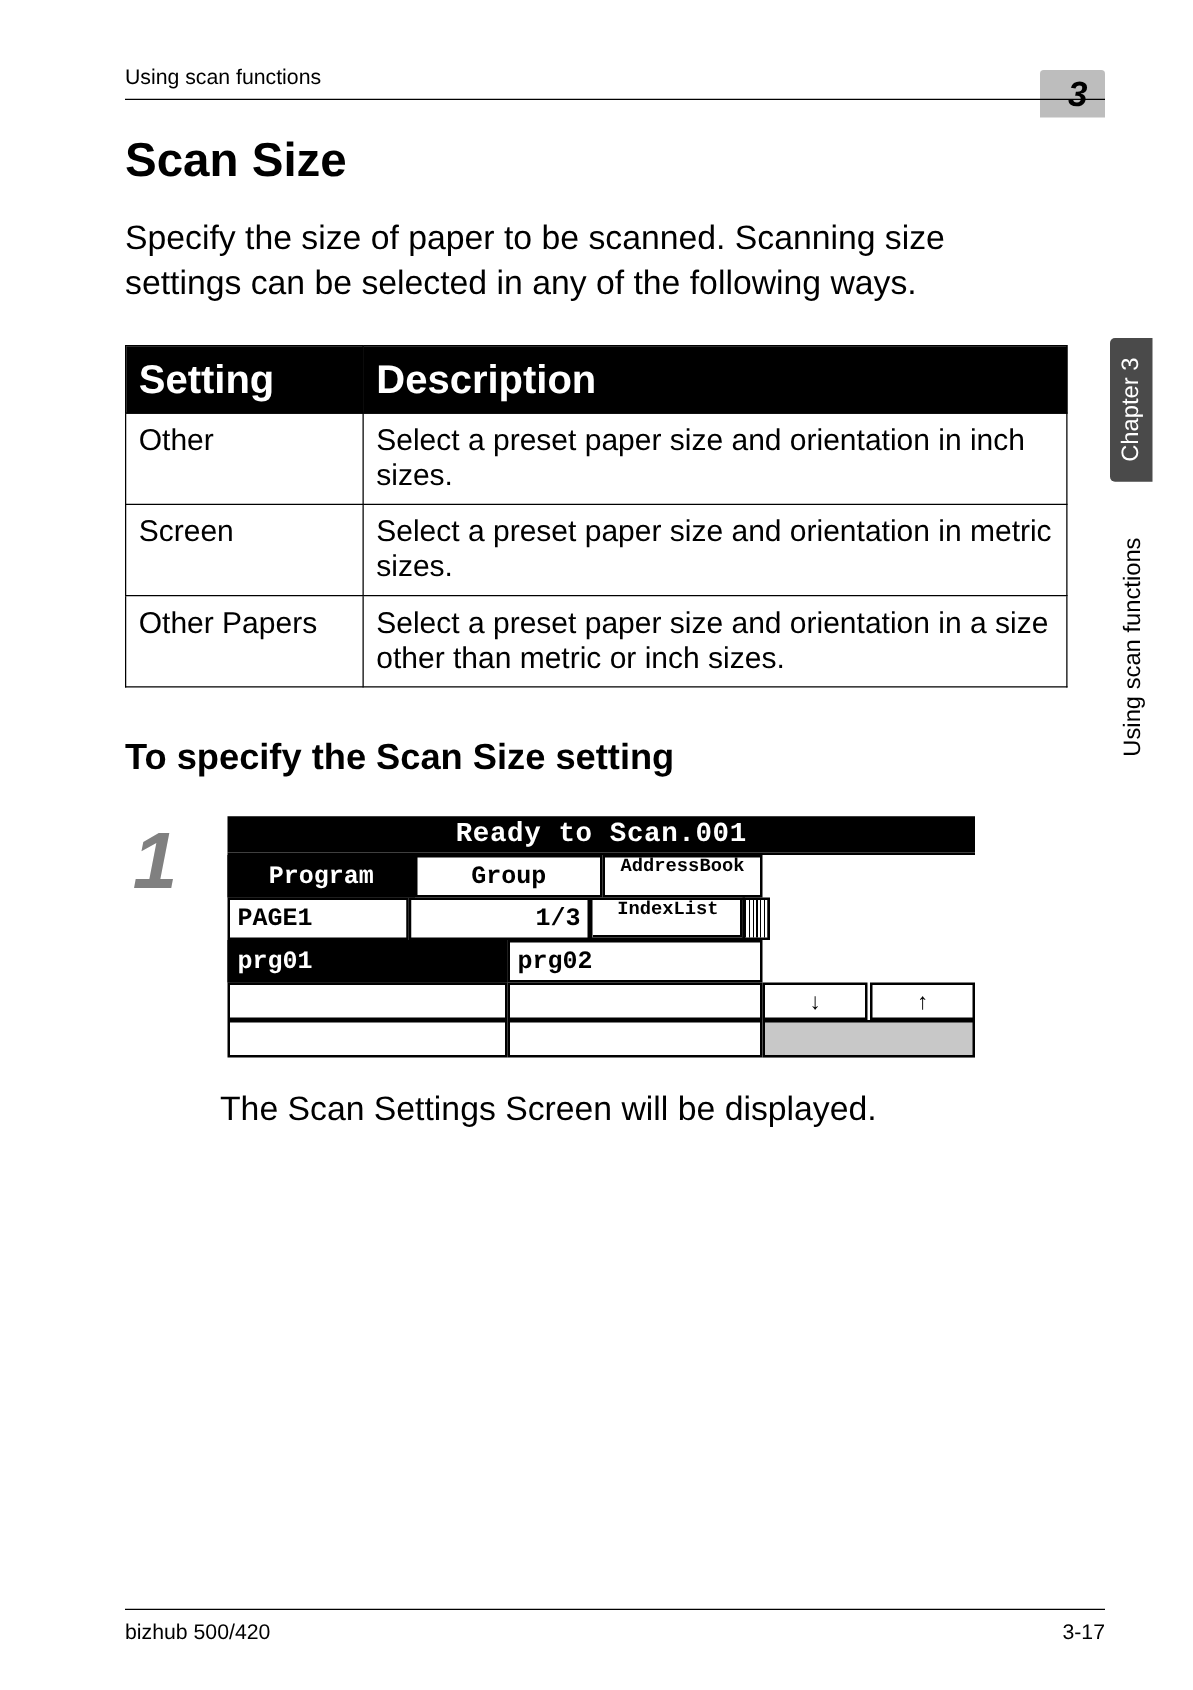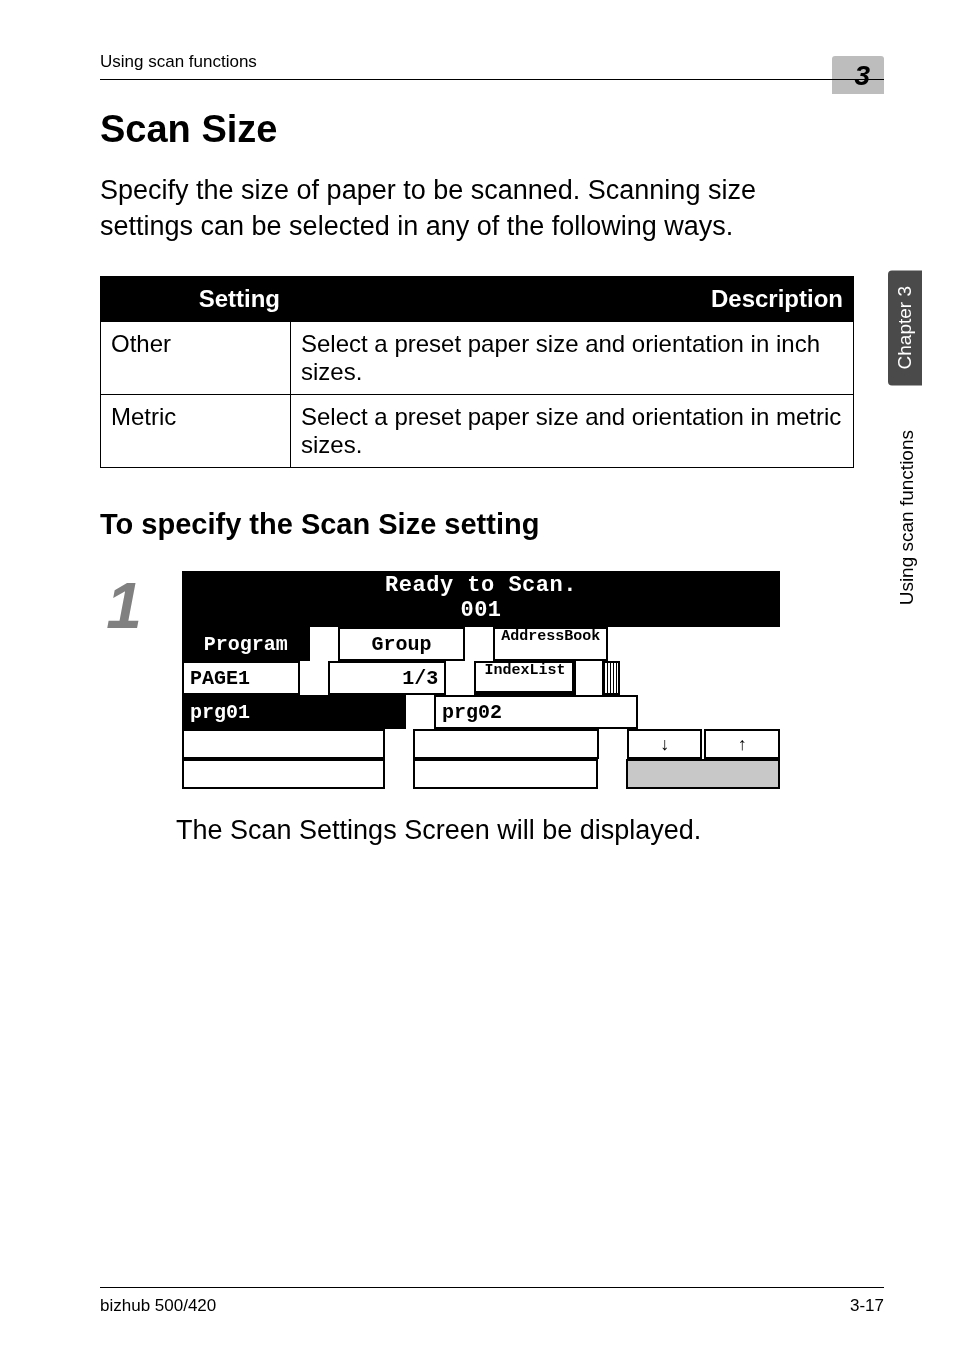--- a/index.html
+++ b/index.html
@@ -12,35 +12,35 @@
   .chapter-badge span { font-size: 28px; font-weight: bold; font-style: italic; font-family: "Arial Black", Arial, sans-serif; }
   .hr-top { position: absolute; left: 100px; right: 70px; top: 79px; border-top: 1.5px solid #000; }
 
   .content { position: absolute; left: 100px; right: 100px; top: 108px; }
 
   h2.section { font-size: 38px; font-weight: bold; margin-bottom: 22px; }
   p.lead { font-size: 27px; line-height: 1.32; margin-bottom: 32px; }
 
   table.settings { width: 100%; border-collapse: collapse; font-size: 24px; }
   table.settings th, table.settings td { border: 1px solid #000; padding: 8px 10px; vertical-align: top; text-align: left; }
-  table.settings th { background: #000; color: #fff; font-weight: bold; font-size: 24px; text-align: right; }
+  table.settings th { background: #000; color: #fff; font-weight: bold; font-size: 32px; }
   table.settings th:first-child, table.settings td:first-child { width: 190px; }
 
   h3.subsection { font-size: 29px; font-weight: bold; margin-top: 40px; margin-bottom: 30px; }
 
   .step { display: flex; gap: 28px; align-items: flex-start; margin-top: 6px; }
   .step-num { font-family: "Arial Black", Arial, sans-serif; font-style: italic; font-weight: 900; font-size: 64px; line-height: 0.8; color: #808080; width: 48px; text-align: center; position:relative; top:10px;}
   .step-body { flex: 1; }
   .step-title { font-size: 27px; font-weight: bold; line-height: 1.3; margin-bottom: 22px; }
 
   
   .lcd { width: 598px; margin-left: 6px; }
-  .lcd-top { background: #000; color: #fff; display: flex; align-items: center; justify-content: flex-end; padding: 2px 8px; font-family: "Courier New", monospace; font-weight: bold; font-size: 22px; letter-spacing: 0.5px; flex-direction: column; }
+  .lcd-top { background: #000; color: #fff; display: flex; align-items: center; justify-content: center; padding: 2px 8px; font-family: "Courier New", monospace; font-weight: bold; font-size: 22px; letter-spacing: 0.5px; }
   .lcd-body { border-top: 2px solid #000; }
-  .lcd-row { display: flex; gap: 28px; }
+  .lcd-row { display: flex; }
   .lcd-cell { border: 2px solid #000; display: flex; align-items: center; padding: 2px 6px; font-family: "Courier New", monospace; font-weight: bold; font-size: 20px; }
   .lcd-cell.black { background: #000; color: #fff; }
   .lcd-cell.center { justify-content: center; }
   .lcd-cell.small { font-size: 15px; line-height: 1.0; }
   .lcd-cell.stack { flex-direction: row; align-items: flex-start; justify-content: center; padding: 0 6px; }
   .lcd-cell.raised { box-shadow: inset -2px -2px 0 #000; }
 
   .tab-program { width: 150px; height: 34px; }
   .tab-group   { width: 150px; height: 34px; }
   .tab-address { width: 128px; height: 34px; }
@@ -104,22 +104,26 @@
           <th>Setting</th>
           <th>Description</th>
         </tr>
       </thead>
       <tbody>
         <tr>
           <td>Other</td>
           <td>Select a preset paper size and orientation in inch sizes.</td>
         </tr>
         <tr>
-          <td>Metric</td>
+          <td>Screen</td>
           <td>Select a preset paper size and orientation in metric sizes.</td>
+        </tr>
+        <tr>
+          <td>Other Papers</td>
+          <td>Select a preset paper size and orientation in a size other than metric or inch sizes.</td>
         </tr>
       </tbody>
     </table>
 
     <h3 class="subsection">To specify the Scan Size setting</h3>
 
     <div class="step">
       <div class="step-num">1</div>
       <div class="step-body">
 

